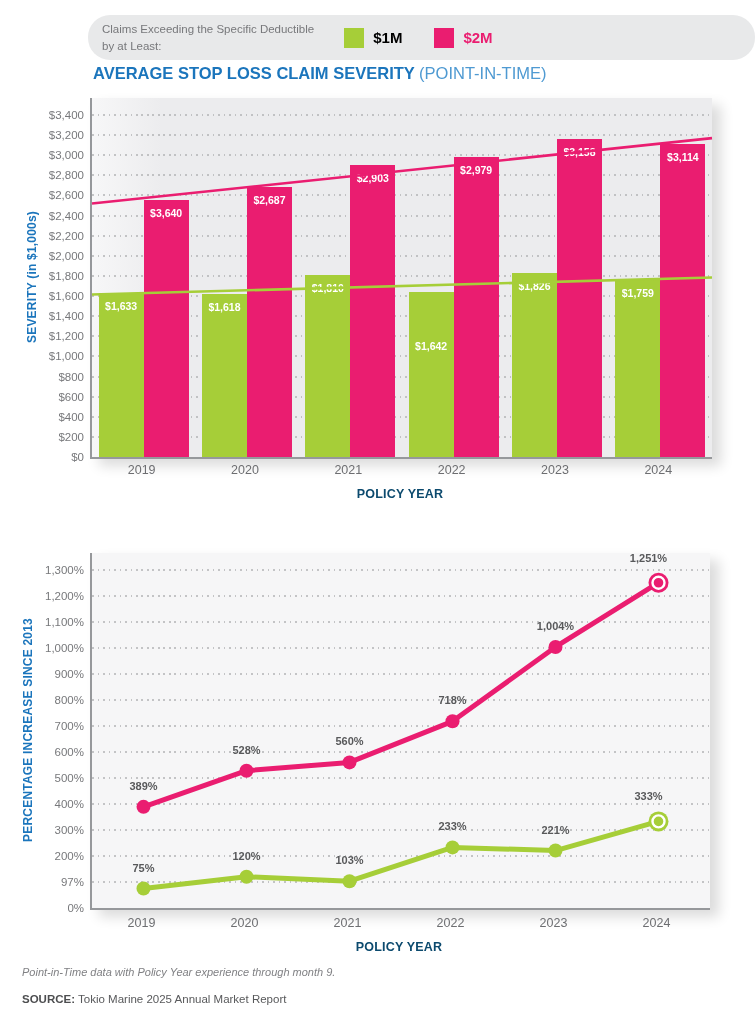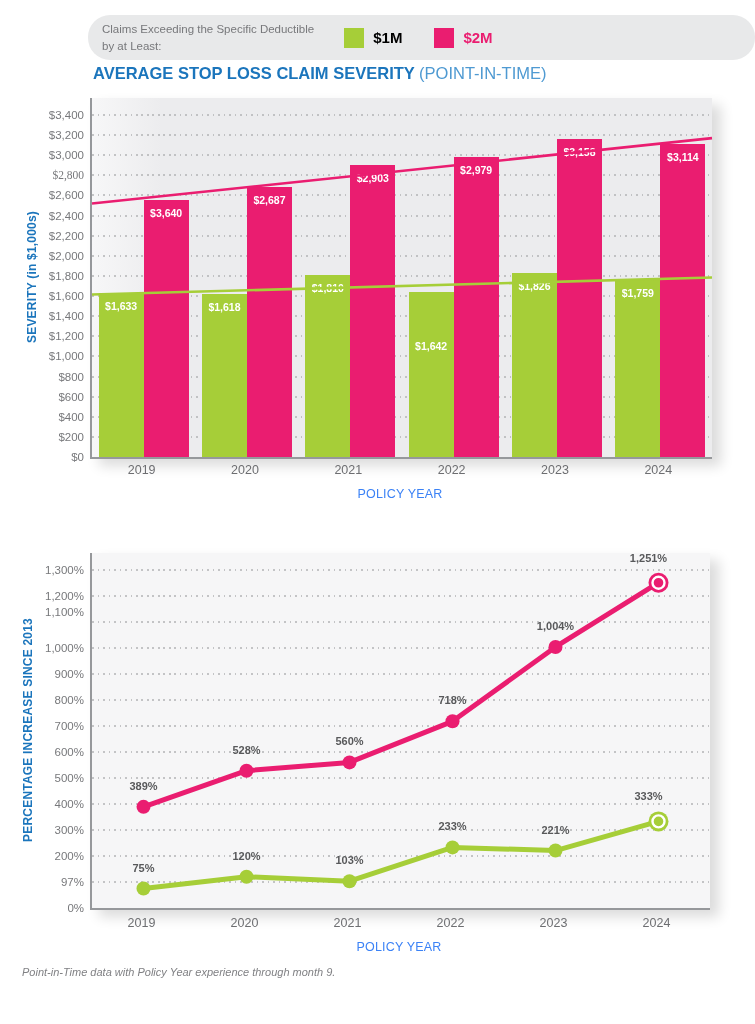--- a/index.html
+++ b/index.html
@@ -40,21 +40,21 @@
     font-size:11.5px;color:#77787b;}
   .ytick-col{position:absolute;width:84px;}
   #yticks1{left:0;top:98px;height:359px;}
   #yticks2{left:0;top:553px;height:355px;}
   .ytick{width:84px;padding-right:0;box-sizing:border-box;}
   .xticks{position:absolute;height:16px;}
   #xticks1{left:90px;top:463px;width:620px;}
   #xticks2{left:90px;top:916px;width:618px;}
   .xtick{position:absolute;width:80px;text-align:center;font-size:12.5px;color:#6d6e71;}
   .axis-title-x{
-    position:absolute;text-align:center;font-size:12.5px;font-weight:normal;color:#3b82f6;
+    position:absolute;text-align:center;font-size:12.5px;font-weight:bold;color:#0c4a6e;
     letter-spacing:.2px;
   }
   #xlabel1{left:90px;top:487px;width:620px;}
   #xlabel2{left:90px;top:940px;width:618px;}
   .axis-title-y{
     position:absolute;width:400px;text-align:center;font-size:12px;font-weight:bold;
     color:#1b75bc;transform:rotate(-90deg);white-space:nowrap;letter-spacing:.2px;
   }
   #ylabel1{left:-168px;top:270px;}
   #ylabel2{left:-172px;top:723px;}
@@ -110,21 +110,21 @@
       <div class="ytick" style="top: 271.529px;">$800</div>
       <div class="ytick" style="top: 251.412px;">$1,000</div>
       <div class="ytick" style="top: 231.294px;">$1,200</div>
       <div class="ytick" style="top: 211.176px;">$1,400</div>
       <div class="ytick" style="top: 191.059px;">$1,600</div>
       <div class="ytick" style="top: 170.941px;">$1,800</div>
       <div class="ytick" style="top: 150.824px;">$2,000</div>
       <div class="ytick" style="top: 130.706px;">$2,200</div>
       <div class="ytick" style="top: 110.588px;">$2,400</div>
       <div class="ytick" style="top: 90.4706px;">$2,600</div>
-      <div class="ytick" style="top: 70.3529px; font-family: Liberation Serif, serif;">$2,800</div>
+      <div class="ytick" style="top: 70.3529px;">$2,800</div>
       <div class="ytick" style="top: 50.2353px;">$3,000</div>
       <div class="ytick" style="top: 30.1176px;">$3,200</div>
       <div class="ytick" style="top: 10px;">$3,400</div>
     </div>
   <div class="plot" id="plot1">
       <div class="gridline" style="top: 337.882px;"></div>
       <div class="gridline" style="top: 317.765px;"></div>
       <div class="gridline" style="top: 297.647px;"></div>
       <div class="gridline" style="top: 277.529px;"></div>
       <div class="gridline" style="top: 257.412px;"></div>
@@ -185,21 +185,21 @@
       <div class="ytick" style="top: 322px;">97%</div>
       <div class="ytick" style="top: 296px;">200%</div>
       <div class="ytick" style="top: 270px;">300%</div>
       <div class="ytick" style="top: 244px;">400%</div>
       <div class="ytick" style="top: 218px;">500%</div>
       <div class="ytick" style="top: 192px;">600%</div>
       <div class="ytick" style="top: 166px;">700%</div>
       <div class="ytick" style="top: 140px;">800%</div>
       <div class="ytick" style="top: 114px;">900%</div>
       <div class="ytick" style="top: 88px;">1,000%</div>
-      <div class="ytick" style="top: 52px;">1,100%</div>
+      <div class="ytick" style="top: 62px;">1,100%</div>
       <div class="ytick" style="top: 36px;">1,200%</div>
       <div class="ytick" style="top: 10px;">1,300%</div>
     </div>
   <div class="plot" id="plot2">
       <div class="gridline" style="top: 328px;"></div>
       <div class="gridline" style="top: 302px;"></div>
       <div class="gridline" style="top: 276px;"></div>
       <div class="gridline" style="top: 250px;"></div>
       <div class="gridline" style="top: 224px;"></div>
       <div class="gridline" style="top: 198px;"></div>
@@ -245,14 +245,18 @@
       <div class="xtick" style="left: 11.5px;">2019</div>
       <div class="xtick" style="left: 114.5px;">2020</div>
       <div class="xtick" style="left: 217.5px;">2021</div>
       <div class="xtick" style="left: 320.5px;">2022</div>
       <div class="xtick" style="left: 423.5px;">2023</div>
       <div class="xtick" style="left: 526.5px;">2024</div>
     </div>
   <div class="axis-title-x" id="xlabel2">POLICY YEAR</div>
 
   <p class="footnote">Point-in-Time data with Policy Year experience through month 9.</p>
+  <p class="source-line">
+    <span class="source-label">SOURCE:</span>
+    <span>Tokio Marine 2025 Annual Market Report</span>
+  </p>
 
 </div>
 
 </body></html>

